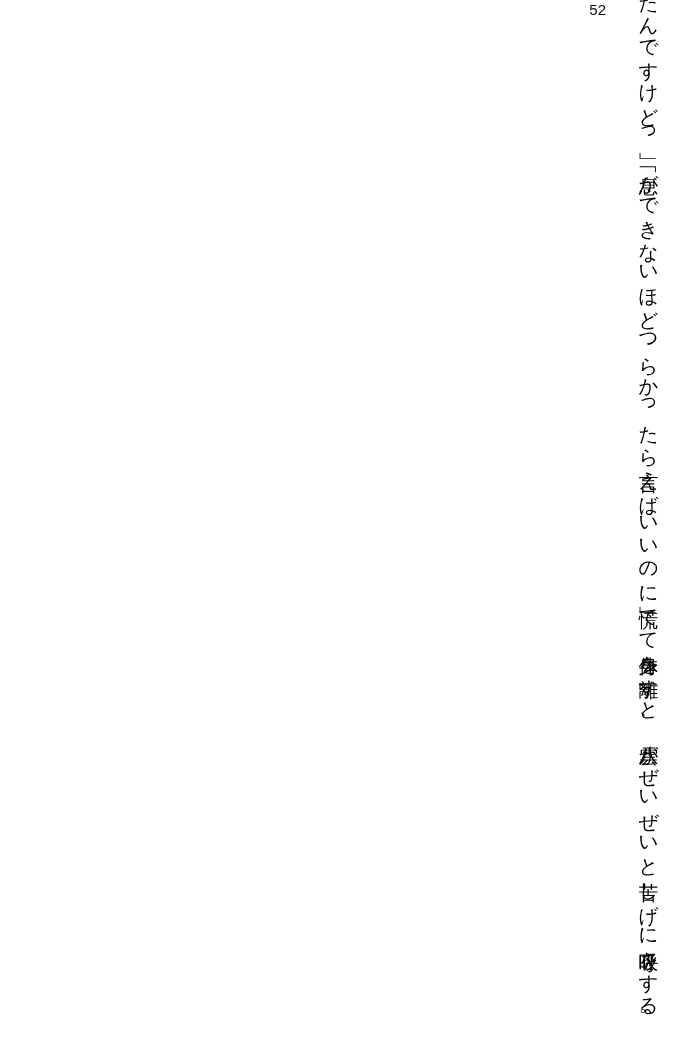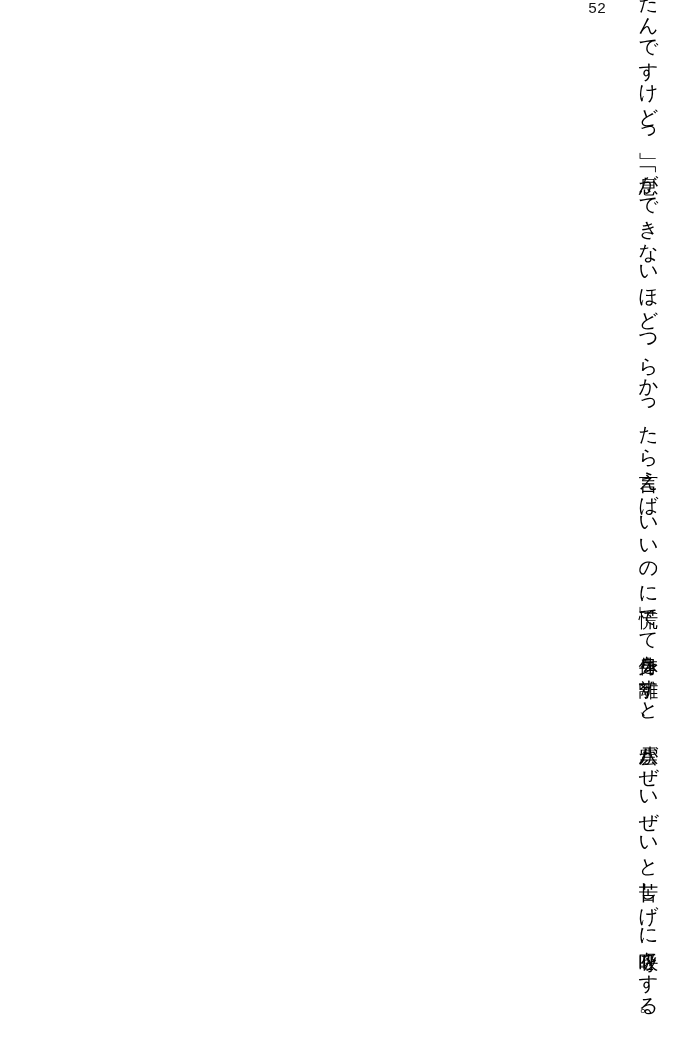--- a/index.html
+++ b/index.html
@@ -19,21 +19,21 @@
     position: absolute;
     inset: 0;
     background: #ffffff;
   }
   #page-number {
     position: absolute;
     top: 2px;
     right: 84px;
     font-size: 15px;
     line-height: 1;
-    font-family: Liberation Mono, monospace;
+    font-family: Liberation Sans, sans-serif;
     color: #111;
   }
   #text-frame {
     position: absolute;
     top: 42px;
     left: 26px;
     right: 26px;
     bottom: 24px;
     display: flex;
     flex-direction: row-reverse;

